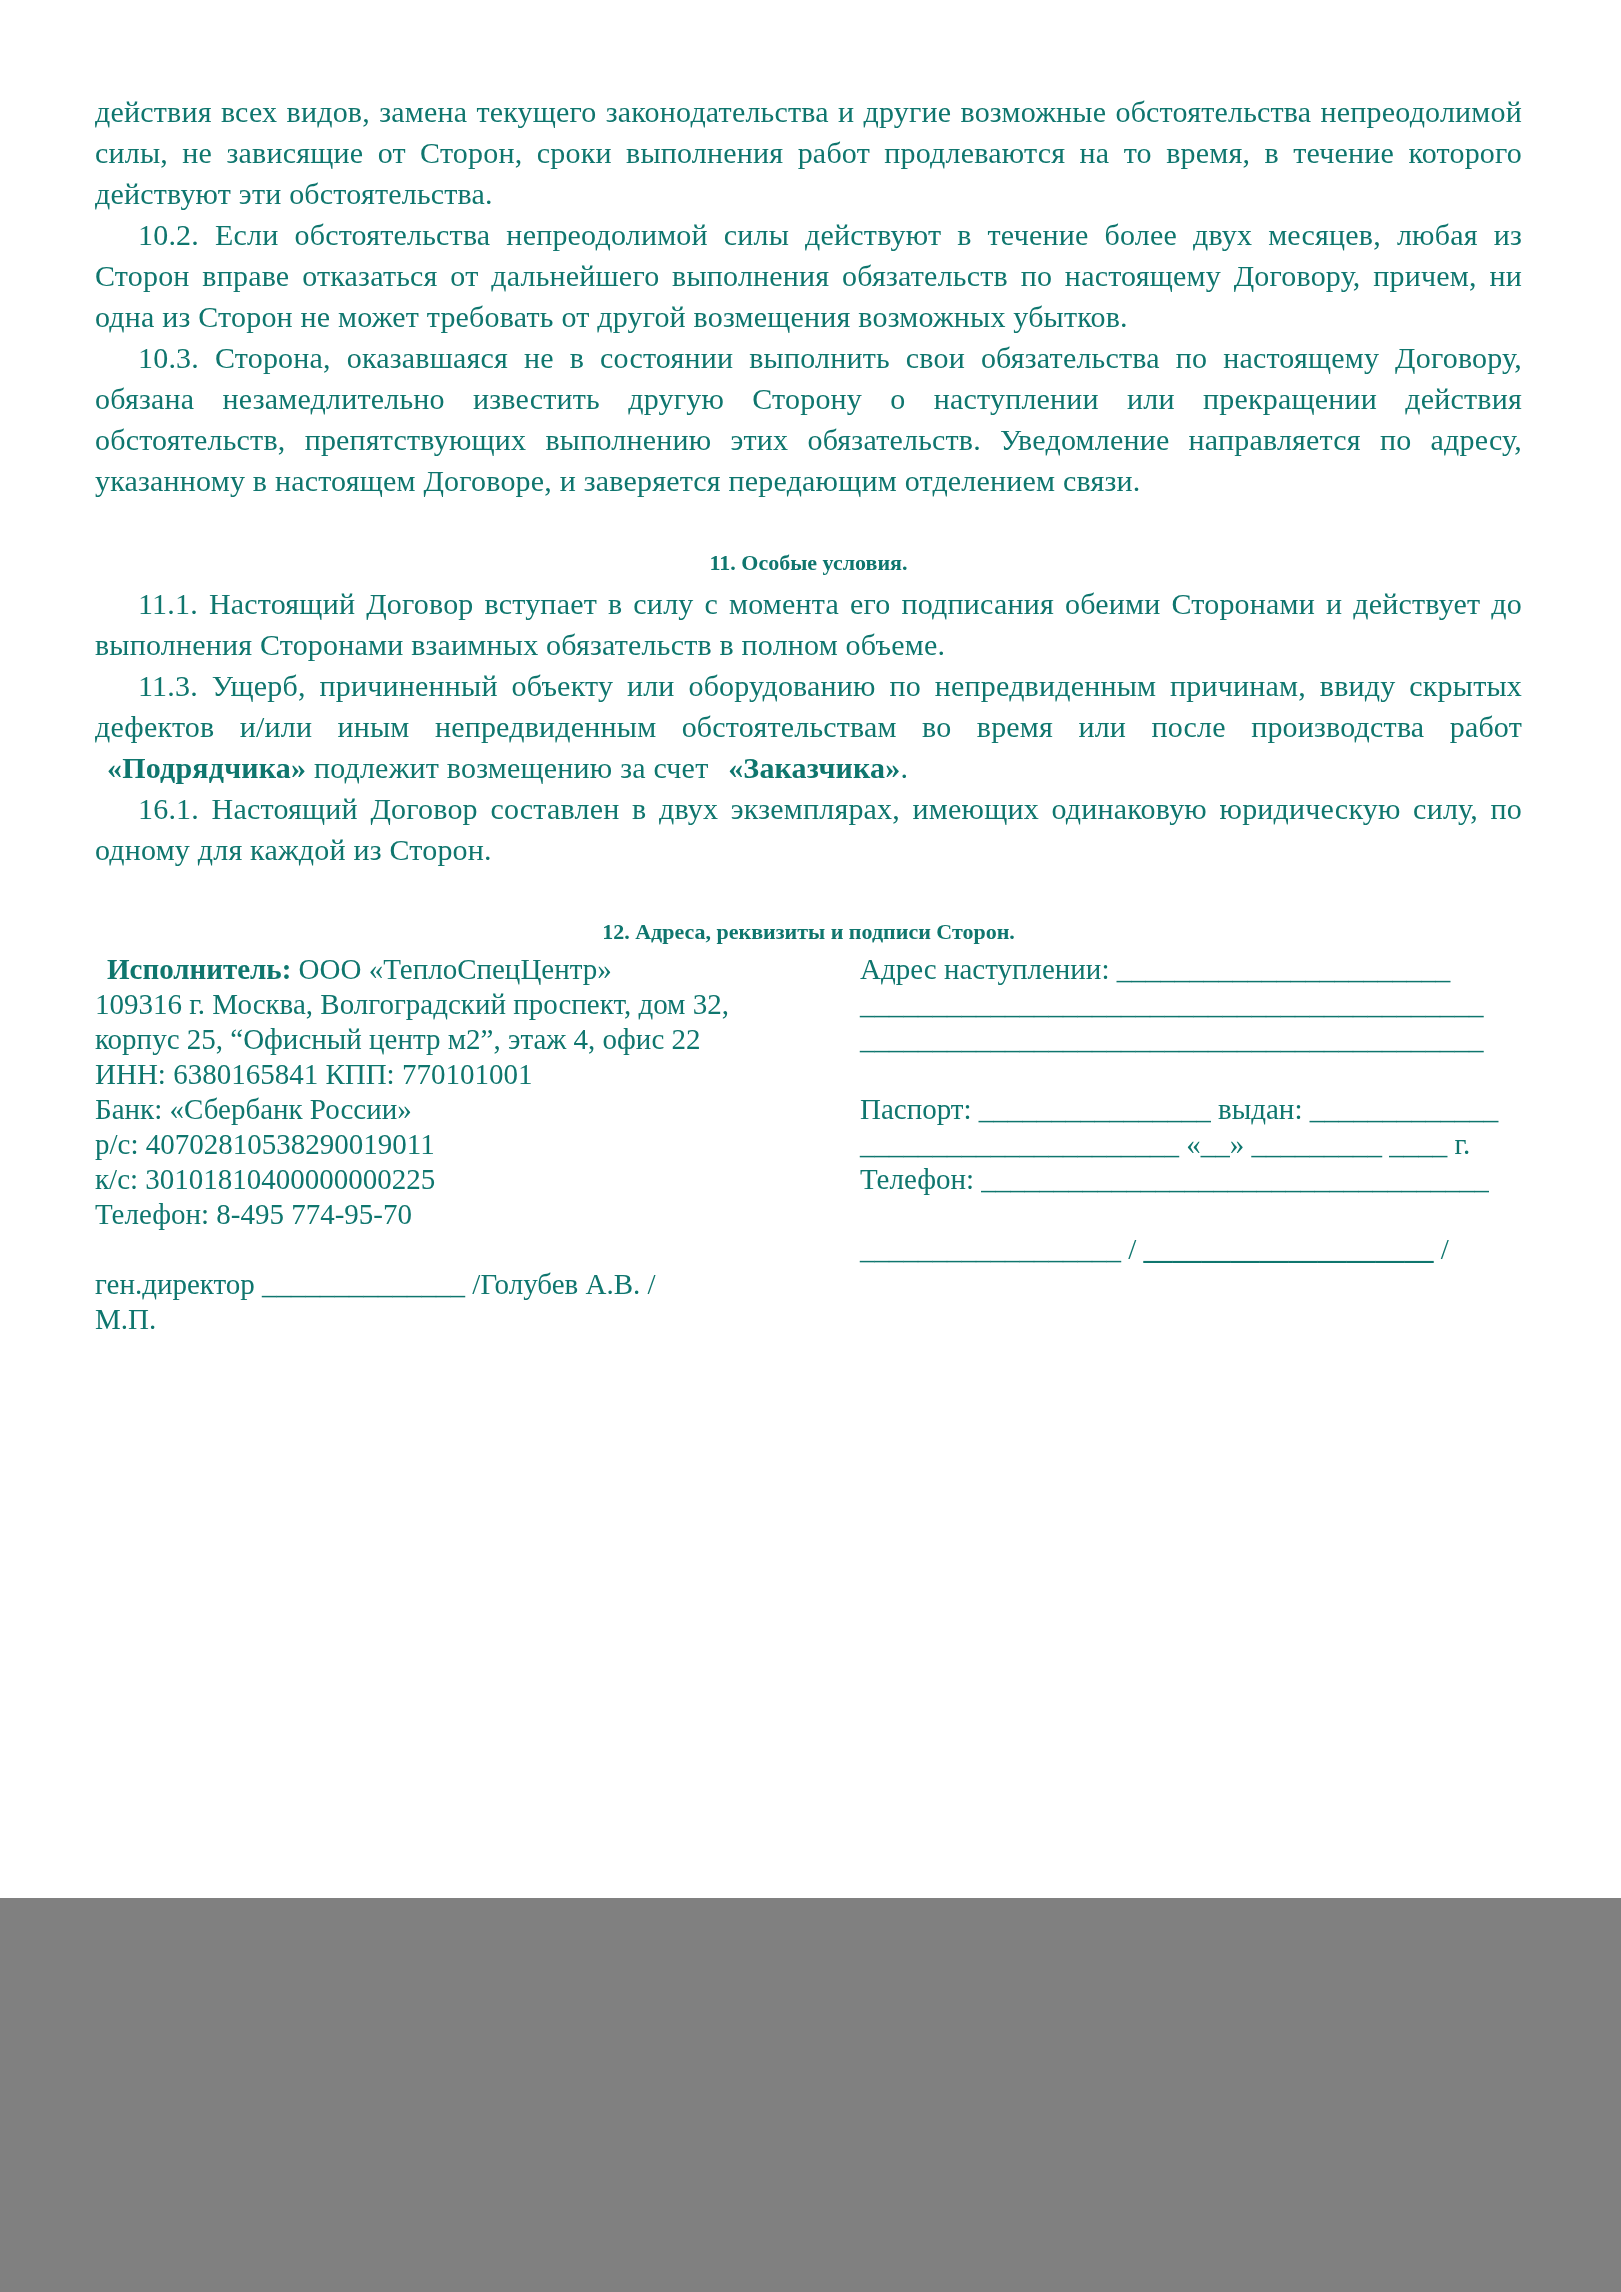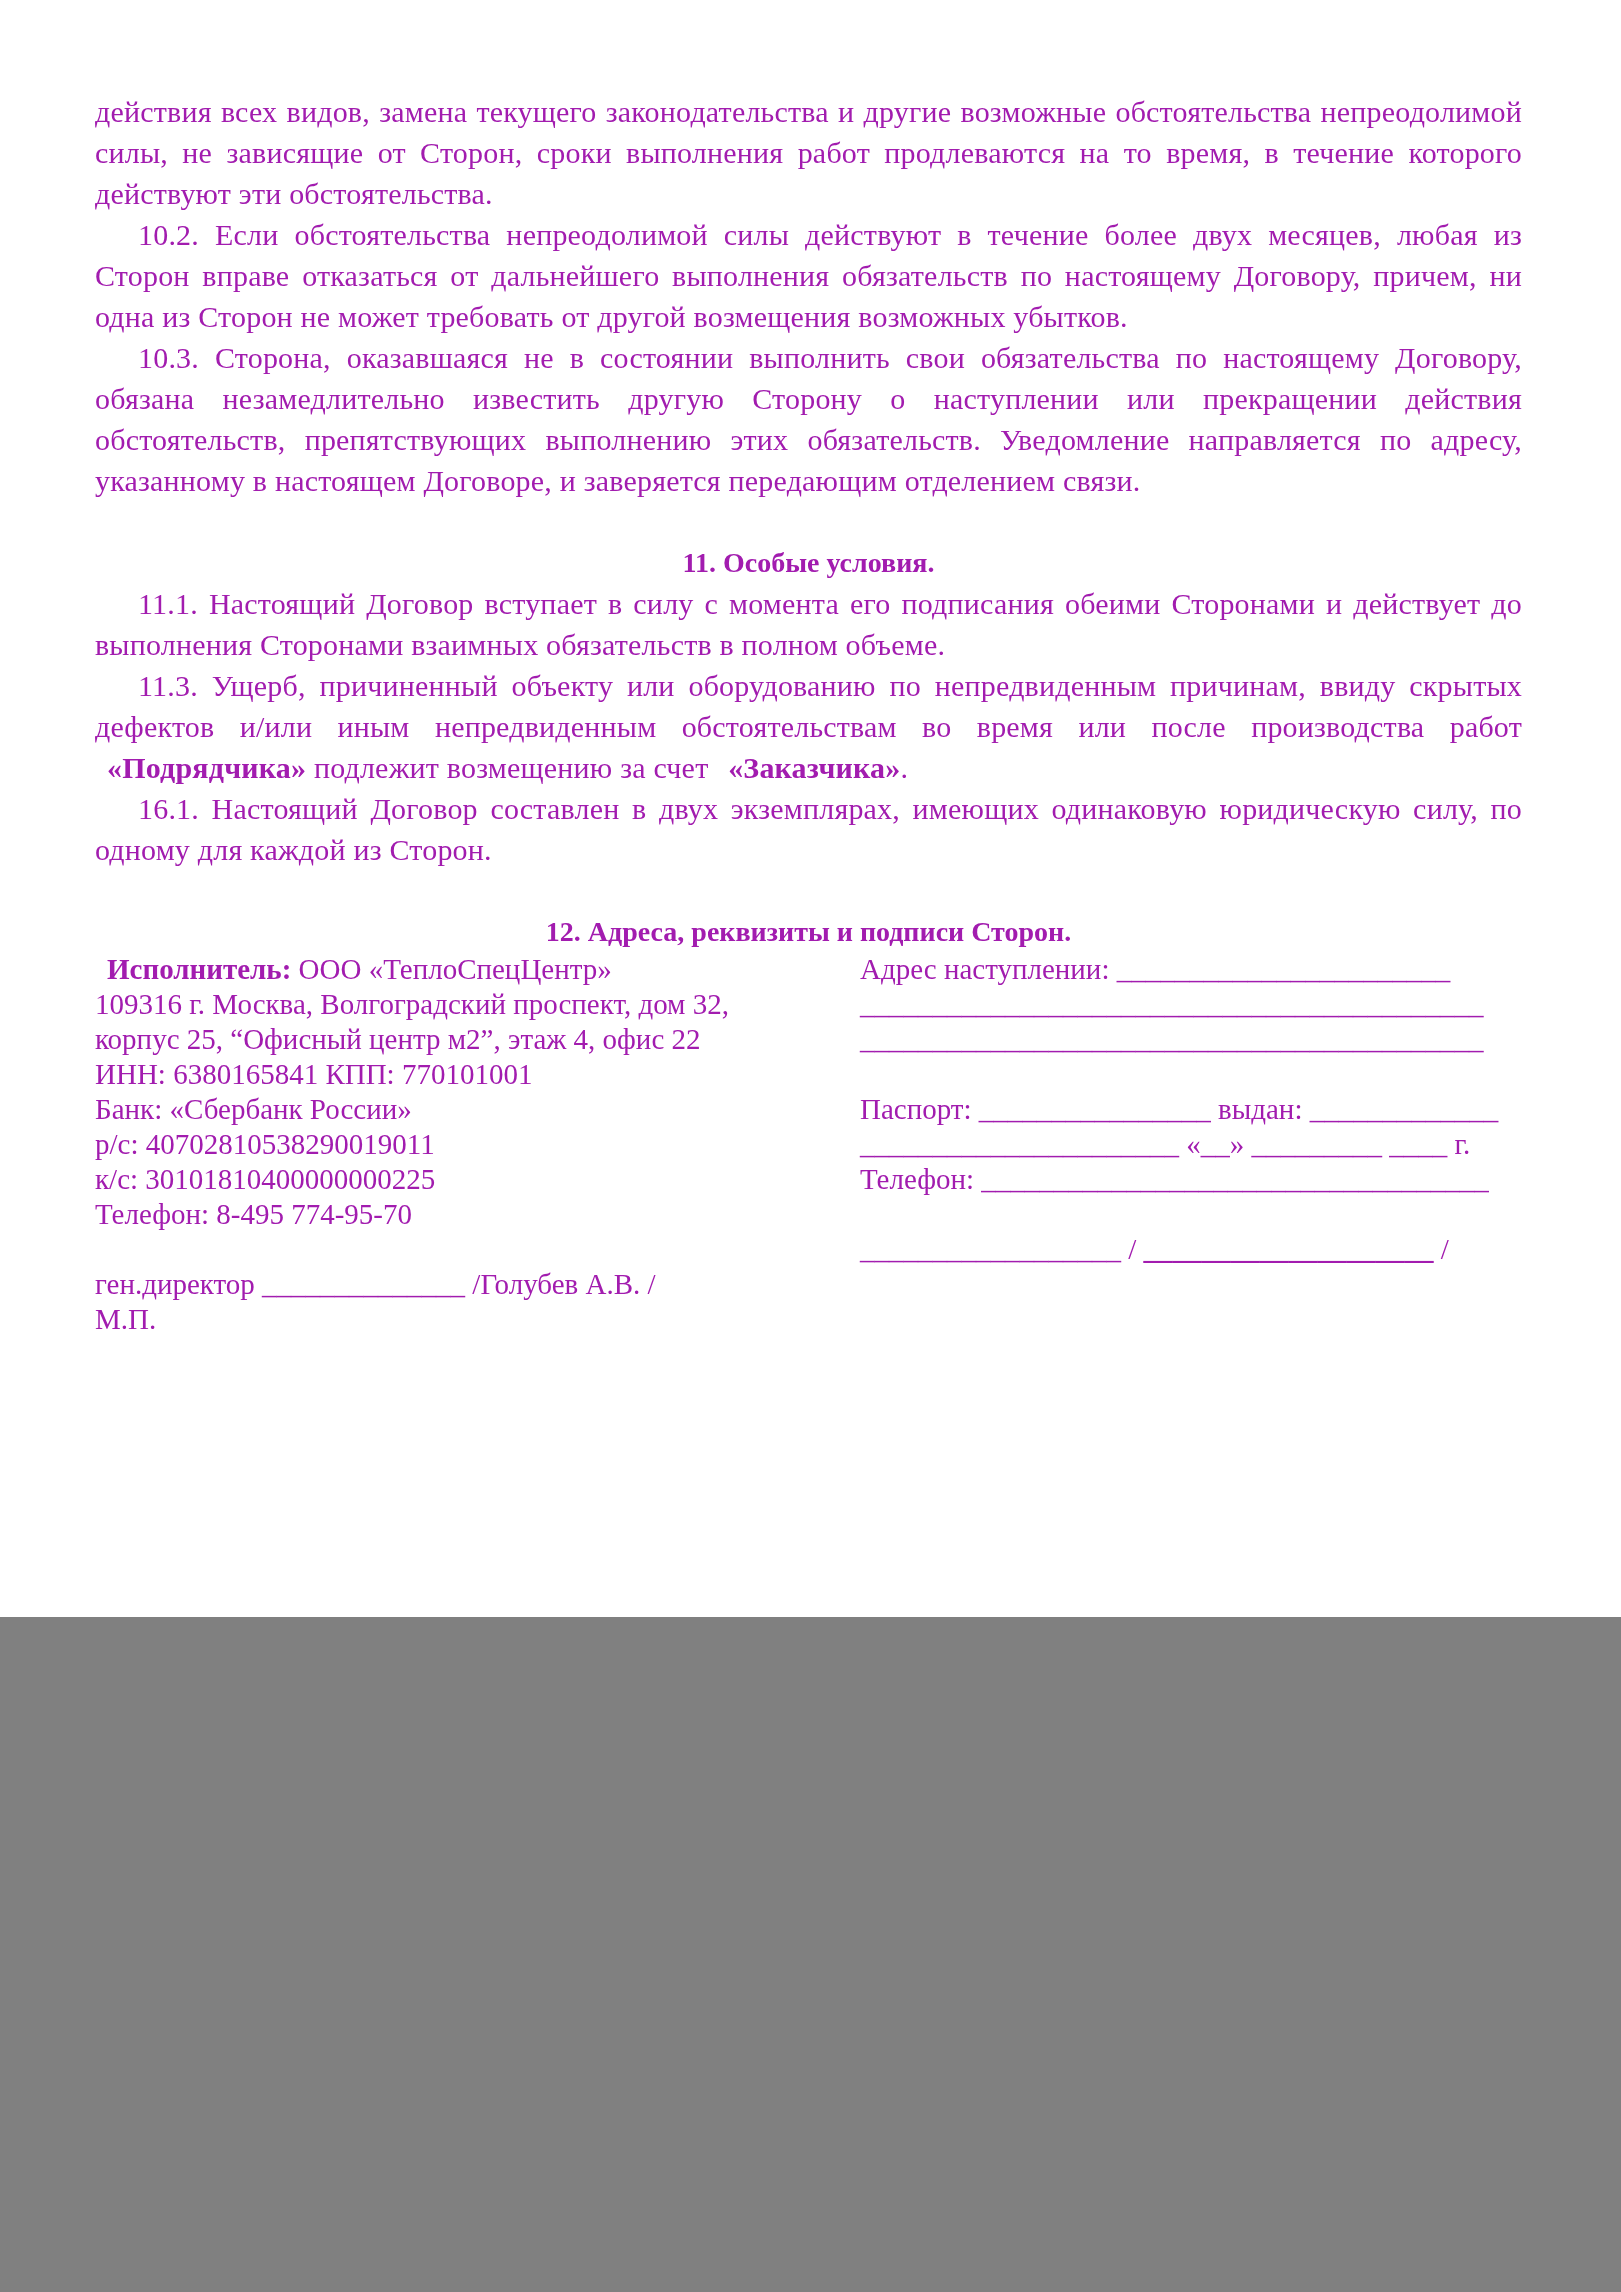--- a/index.html
+++ b/index.html
@@ -1,22 +1,22 @@
 <!DOCTYPE html>
 <html lang="ru"><head>
 <meta charset="utf-8">
 <style>
   html, body { margin: 0; padding: 0; background: #808080; }
   .page {
     position: relative;
     width: 1621px;
-    height: 1617px;
+    height: 1898px;
     margin: 0 auto;
     background: #ffffff;
-    color: #a21caf;
+    color: #0f766e;
     font-family: "Liberation Serif", "DejaVu Serif", serif;
     overflow: hidden;
     box-sizing: border-box;
   }
   .content {
     position: absolute;
     left: 95px;
     top: 91px;
     width: 1427px;
   }
@@ -24,21 +24,21 @@
     margin: 0;
     font-size: 30px;
     line-height: 41px;
     text-align: justify;
     text-indent: 43px;
     letter-spacing: 0.2px;
   }
   p.body.cont { text-indent: 0; }
   h2.heading {
     margin: 41px 0 0 0;
-    font-size: 28px;
+    font-size: 22px;
     line-height: 41px;
     font-weight: bold;
     text-align: center;
   }
   .columns {
     display: flex;
     margin-top: 0;
     font-size: 29px;
     line-height: 35px;
   }

